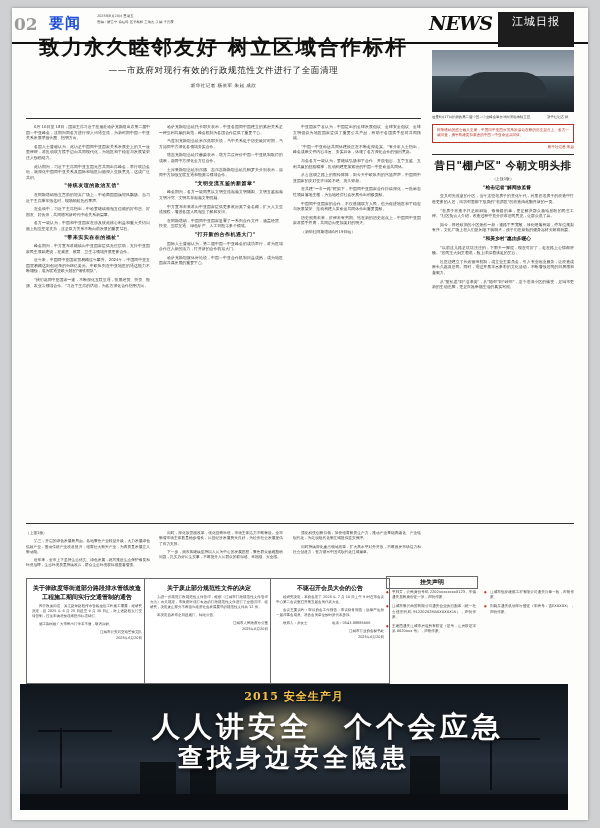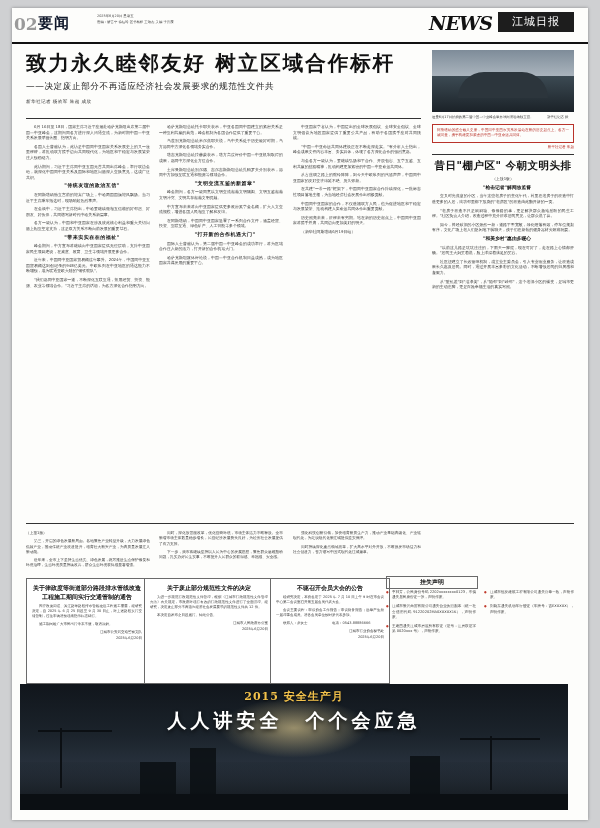--- a/index.html
+++ b/index.html
@@ -21,44 +21,45 @@
   .masthead{
     position:absolute;left:0;top:0;width:576px;height:34px;
     border-bottom:2px solid #111;
   }
   .page-num{
     position:absolute;left:2px;top:6px;
     font-size:17px;color:#9a9a9a;font-weight:bold;
     font-family:"DejaVu Serif","Liberation Serif",serif;
   }
   .sec-name{
-    position:absolute;left:26px;top:6px;
-    font-size:15px;color:#0f172a;font-weight:bold;letter-spacing:1px;
+    position:absolute;left:37px;top:6px;
+    font-size:15px;color:#1d4ed8;font-weight:bold;letter-spacing:1px;
   }
   .mast-meta{
     position:absolute;left:85px;top:5px;
     font-size:3.4px;color:#444;line-height:6px;
   }
   .mast-meta div{white-space:nowrap;}
   .news-logo{
     position:absolute;right:96px;top:4px;
     font-size:19px;font-style:italic;font-weight:bold;color:#111;
     font-family:"DejaVu Serif","Liberation Serif",serif;
     letter-spacing:-1px;
   }
   .paper-name{
     position:absolute;right:14px;top:4px;
-    width:76px;height:20px;background:#1d1d1d;color:#fff;
+    width:76px;height:35px;background:#1d1d1d;color:#fff;
     font-size:11px;letter-spacing:1px;text-align:center;line-height:20px;
     font-family:"DejaVu Serif","Liberation Serif",serif;
   }
 
   
   .headline-wrap{
-    position:absolute;left:14px;top:42px;width:395px;
+    position:absolute;left:14px;top:26px;width:395px;
+    text-align:center;
   }
   .headline{
     font-size:20.5px;font-weight:bold;color:#111;letter-spacing:2px;
     font-family:"DejaVu Serif","Liberation Serif",serif;
     line-height:26px;
   }
   .subhead{
     margin-top:5px;font-size:8.6px;color:#222;letter-spacing:.6px;
     font-family:"DejaVu Serif","Liberation Serif",serif;
   }
@@ -164,42 +165,42 @@
     font-size:11px;font-weight:bold;color:#f2c14b;letter-spacing:1px;
     font-family:"DejaVu Serif","Liberation Serif",serif;
     text-shadow:0 1px 2px rgba(0,0,0,.6);
   }
   .poster-l1,.poster-l2{
     position:absolute;left:50%;transform:translateX(-50%);
     color:#fff;font-weight:bold;letter-spacing:4px;white-space:nowrap;
     font-family:"DejaVu Serif","Liberation Serif",serif;
     text-shadow:0 2px 4px rgba(0,0,0,.75);
   }
-  .poster-l1{top:24px;font-size:19px;}
+  .poster-l1{top:24px;font-size:28px;margin-left:34px;}
   .poster-l2{top:57px;font-size:25px;}
 </style>
 </head>
 <body>
 
 <div class="page">
 
   <div class="masthead">
     <div class="page-num">02</div>
     <div class="sec-name">要闻</div>
     <div class="mast-meta">
       <div>2025年6月20日 星期五</div>
       <div>责编：解音平 徐福玲 区书榕标 王颂杰 美编 李云霞</div>
     </div>
     <div class="news-logo">NEWS</div>
     <div class="paper-name">江城日报</div>
   </div>
 
   <div class="headline-wrap">
     <div class="headline">致力永久睦邻友好 树立区域合作标杆</div>
-    <div class="subhead">——决定废止部分不再适应经济社会发展要求的规范性文件共</div>
+    <div class="subhead">——市政府对现行有效的行政规范性文件进行了全面清理</div>
     <div class="byline">新华社记者 杨依军 朱超 成欣</div>
   </div>
   <div class="hr-thin"></div>
 
   <div class="col c1">
     <p>6月 16日至 18日，国家主席习近平应邀赴哈萨克斯坦出席第二届中国—中亚峰会，这期间同各方进行深入沟通交流，为新时期中国—中亚关系发展擘画蓝图、指明方向。</p>
     <p>各国人士普遍认为，此访是中国同中亚国家关系发展史上的又一座里程碑，将推动双方携手迈向共同现代化，为地区和平稳定与发展繁荣注入强劲动力。</p>
     <p>此访期间，习近平主席同中亚五国元首共同出席峰会，举行双边会晤，就深化中国同中亚关系及国际和地区问题深入交换意见，达成广泛共识。</p>
     <p class="subhd">"传统友谊的政治互信"</p>
     <p>在阿斯塔纳独立宫前的迎宾广场上，中哈两国国旗迎风飘扬。当习近平主席乘车抵达时，现场响起热烈掌声。</p>
@@ -326,15 +327,16 @@
     <div class="crane" style="left:18px;bottom:78px;width:74px;height:2px;"></div>
     <div class="crane" style="left:470px;bottom:20px;width:2px;height:54px;"></div>
     <div class="crane" style="left:440px;bottom:70px;width:80px;height:2px;"></div>
     <div class="crane" style="left:120px;bottom:14px;width:36px;height:34px;opacity:.85;"></div>
     <div class="crane" style="left:170px;bottom:14px;width:26px;height:48px;opacity:.85;"></div>
     <div class="crane" style="left:390px;bottom:14px;width:30px;height:40px;opacity:.85;"></div>
     <div class="crane" style="left:0;bottom:0;width:100%;height:16px;"></div>
 
     <div class="poster-top">2015 安全生产月</div>
     <div class="poster-l1">人人讲安全　个个会应急</div>
+    <div class="poster-l2">查找身边安全隐患</div>
   </div>
 
 </div>
 
 </body></html>

